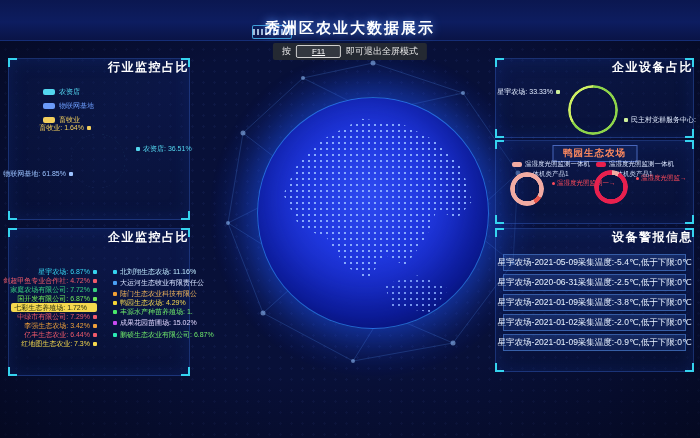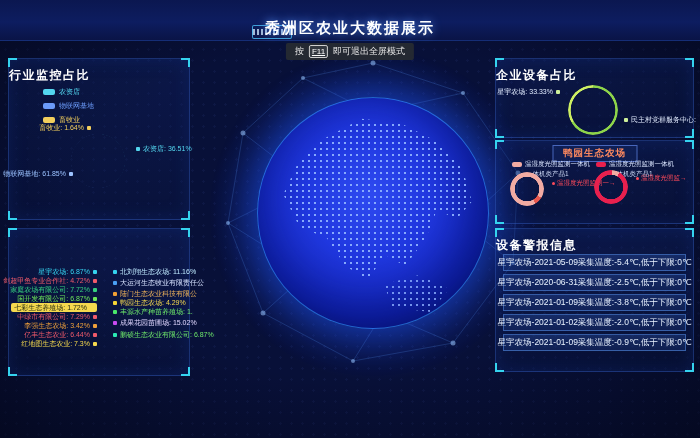--- a/index.html
+++ b/index.html
@@ -18,21 +18,21 @@
   .title{position:absolute;top:9px;left:50%;transform:translateX(-50%);
     font-size:15px;font-weight:bold;color:#ffffff;letter-spacing:2px;white-space:nowrap;
     text-shadow:0 0 10px rgba(90,150,255,.9);}
   .logo{position:absolute;left:252px;top:25px;width:38px;height:12px;
     border:1px solid rgba(80,200,255,.85);border-radius:2px;
     background:repeating-linear-gradient(90deg,rgba(210,235,255,.85) 0 2px,transparent 2px 4px);
     background-size:auto 6px;background-position:center;background-repeat:repeat-x;opacity:.9;}
   .tip{position:absolute;left:50%;transform:translateX(-50%);top:43px;z-index:4;
     display:flex;align-items:center;gap:5px;background:rgba(38,42,50,.94);
     color:#e9e9e9;font-size:9px;line-height:11px;padding:2px 9px;border-radius:2px;white-space:nowrap;}
-  .key{border:1px solid #cfcfcf;border-radius:2px;padding:0 2px;font-size:8px;line-height:11px;
+  .key{border:1px solid #cfcfcf;border-radius:2px;padding:0 15px;font-size:8px;line-height:11px;
     background:rgba(255,255,255,.07);color:#fff;text-decoration:underline;}
   
   .glow{position:absolute;left:203px;top:43px;width:344px;height:344px;border-radius:50%;
     background:radial-gradient(circle,rgba(30,70,230,.55) 0%,rgba(22,50,195,.28) 45%,transparent 68%);}
   .net{position:absolute;left:213px;top:53px;z-index:1;}
   .globe{position:absolute;left:257px;top:97px;width:230px;height:230px;border-radius:50%;z-index:1;
     background:radial-gradient(circle at 48% 42%, #2e4af0 0%, #2038e0 35%, #1225b8 68%, #0c1880 88%, #0a1468 100%);
     border:1px solid rgba(60,200,255,.4);
     box-shadow:0 0 34px 10px rgba(30,90,255,.45), inset -8px -14px 50px rgba(0,10,90,.6);}
   .land{position:absolute;inset:0;border-radius:50%;
@@ -44,21 +44,21 @@
   
   .panel{position:absolute;z-index:2;
     background:linear-gradient(180deg,rgba(18,40,110,.30),rgba(10,24,70,.26));
     border:1px solid rgba(60,110,220,.35);
     box-shadow:inset 0 0 18px rgba(20,60,160,.25);}
   .c{position:absolute;width:7px;height:7px;border:0 solid #35d3ef;}
   .c.tl{top:-1px;left:-1px;border-top-width:2px;border-left-width:2px;}
   .c.tr{top:-1px;right:-1px;border-top-width:2px;border-right-width:2px;}
   .c.bl{bottom:-1px;left:-1px;border-bottom-width:2px;border-left-width:2px;}
   .c.br{bottom:-1px;right:-1px;border-bottom-width:2px;border-right-width:2px;}
-  .ptitle{margin:0;padding-top:8px;text-align:left;font-size:12px;font-weight:bold;
+  .ptitle{margin:0;padding-top:0;text-align:right;font-size:12px;font-weight:bold;
     color:#ffffff;letter-spacing:1.5px;}
   .legend{position:absolute;display:flex;flex-direction:column;gap:4px;}
   .legend .li{display:flex;align-items:center;gap:4px;font-size:7px;color:#d8e4ff;}
   .sw{width:12px;height:6px;border-radius:2px;flex:none;}
   .donut{position:absolute;border-radius:50%;}
   .labhost{position:absolute;inset:0;pointer-events:none;}
   .lab{position:absolute;display:flex;align-items:center;gap:3px;font-size:7px;line-height:9px;white-space:nowrap;}
   .lab.L{flex-direction:row-reverse;}
   .lab .dot{width:4px;height:4px;border-radius:1px;flex:none;}
   .lab.hl{padding:0 3px;border-radius:2px;}
@@ -164,20 +164,21 @@
           <span class="txt">物联网基地: 61.85%</span>
         </div>
       </div>
   </section>
 
   <section class="panel" id="p2">
     <i class="c tl"></i>
       <i class="c tr"></i>
     <i class="c bl"></i>
       <i class="c br"></i>
+    <h2 class="ptitle">企业监控占比</h2>
     <div class="donut" style="left: 78px; top: 47px; width: 34px; height: 34px; background: conic-gradient(rgb(53, 211, 239) 0deg, rgb(53, 211, 239) 40.2deg, rgb(74, 160, 245) 40.2deg, rgb(74, 160, 245) 55.97deg, rgb(106, 122, 245) 55.97deg, rgb(106, 122, 245) 71.75deg, rgb(154, 90, 240) 71.75deg, rgb(154, 90, 240) 87.2deg, rgb(201, 74, 240) 87.2deg, rgb(201, 74, 240) 92.6deg, rgb(240, 74, 208) 92.6deg, rgb(240, 74, 208) 146.7deg, rgb(240, 74, 138) 146.7deg, rgb(240, 74, 138) 171.45deg, rgb(240, 74, 85) 171.45deg, rgb(240, 74, 85) 197.74deg, rgb(240, 112, 58) 197.74deg, rgb(240, 112, 58) 220.93deg, rgb(240, 160, 53) 220.93deg, rgb(240, 160, 53) 233.25deg, rgb(245, 212, 53) 233.25deg, rgb(245, 212, 53) 259.51deg, rgb(200, 232, 58) 259.51deg, rgb(200, 232, 58) 265.7deg, rgb(138, 240, 74) 265.7deg, rgb(138, 240, 74) 290.45deg, rgb(74, 232, 106) 290.45deg, rgb(74, 232, 106) 318.26deg, rgb(43, 232, 180) 318.26deg, rgb(43, 232, 180) 335.26deg, rgb(43, 212, 240) 335.26deg, rgb(43, 212, 240) 360deg); mask: radial-gradient(circle, transparent 77%, rgb(0, 0, 0) 79%);"></div>
     <div class="labhost">
 
     <div class="lab L" style="right: 92px; top: 38px; color: rgb(53, 211, 239);">
           <span class="dot" style="background: rgb(53, 211, 239);"></span>
           <span class="txt">星宇农场: 6.87%</span>
         </div>
         <div class="lab L" style="right: 92px; top: 47px; color: rgb(240, 90, 106);">
           <span class="dot" style="background: rgb(240, 90, 106);"></span>
           <span class="txt">剑超甲鱼专业合作社: 4.72%</span>

